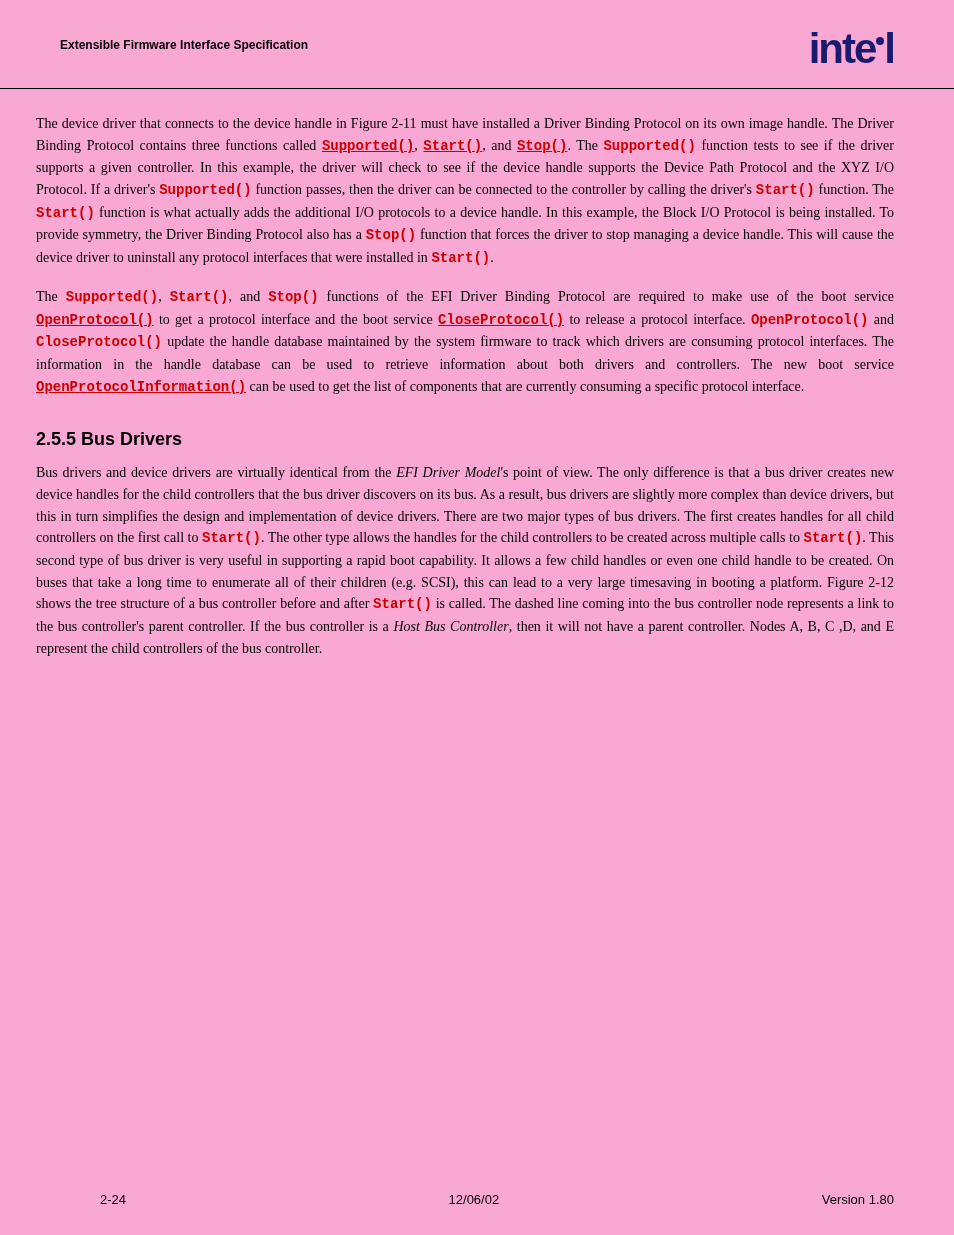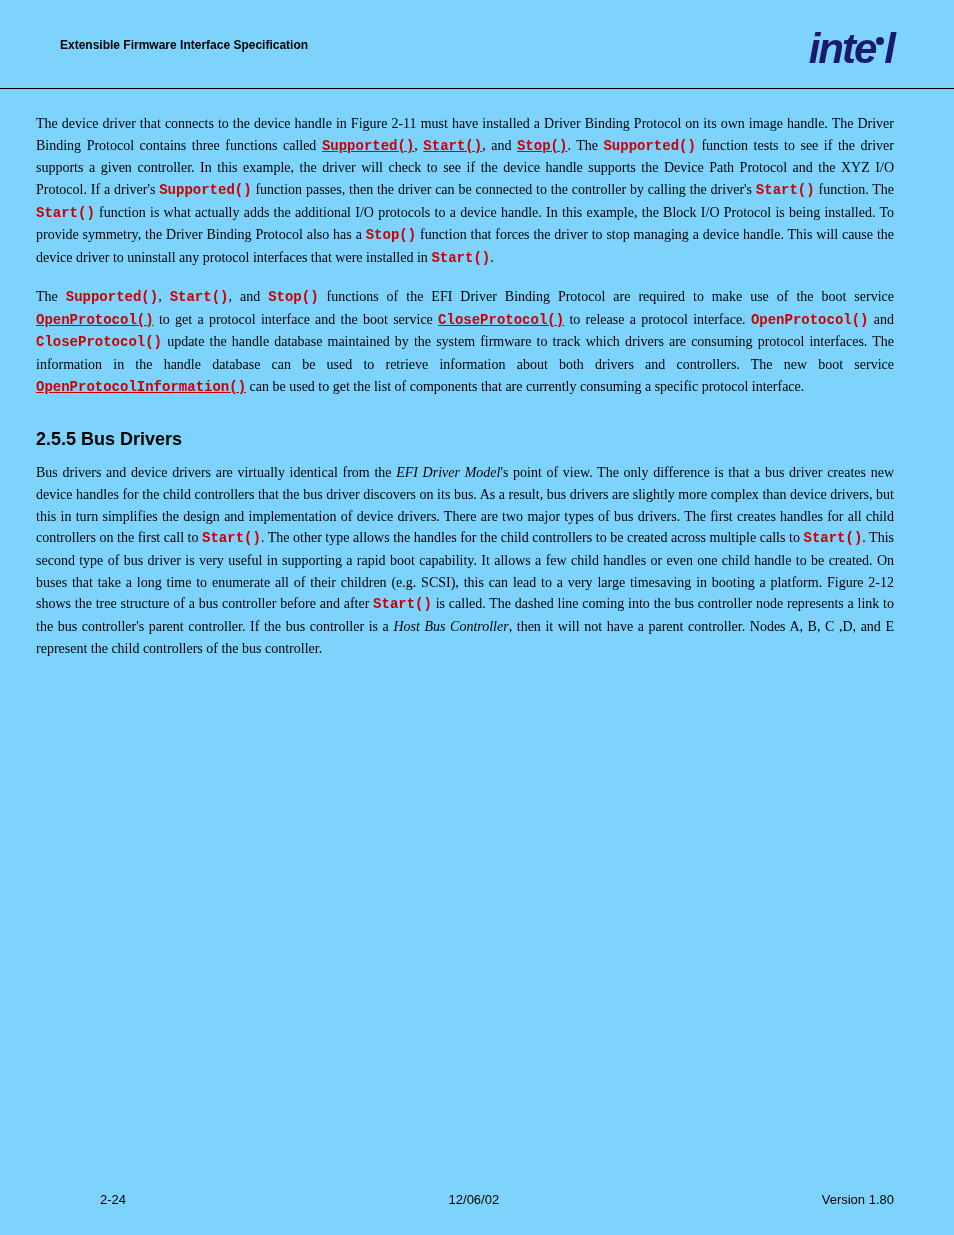--- a/index.html
+++ b/index.html
@@ -11,21 +11,21 @@
       width: 954px;
       min-height: 1235px;
       position: relative;
     }
 
     .page {
       width: 954px;
       min-height: 1235px;
       padding: 0;
       position: relative;
-      background: #7dd3fc;
+      background: #f9a8d4;
     }
 
     
     .header {
       display: flex;
       justify-content: space-between;
       align-items: flex-start;
       padding: 28px 60px 18px 60px;
       border-bottom: 1px solid #000;
       margin-bottom: 0;
@@ -88,21 +88,20 @@
       font-size: 13px;
       color: #000;
       font-family: Arial, Helvetica, sans-serif;
       margin-left: 40px;
     }
 
     
     .logo-container {
       display: flex;
       align-items: flex-start;
-      font-style: italic;
     }
 
     .logo-text {
       font-family: Arial, Helvetica, sans-serif;
       font-size: 42px;
       font-weight: 900;
       color: #1a1a6e;
       letter-spacing: -2px;
       line-height: 1;
       position: relative;

